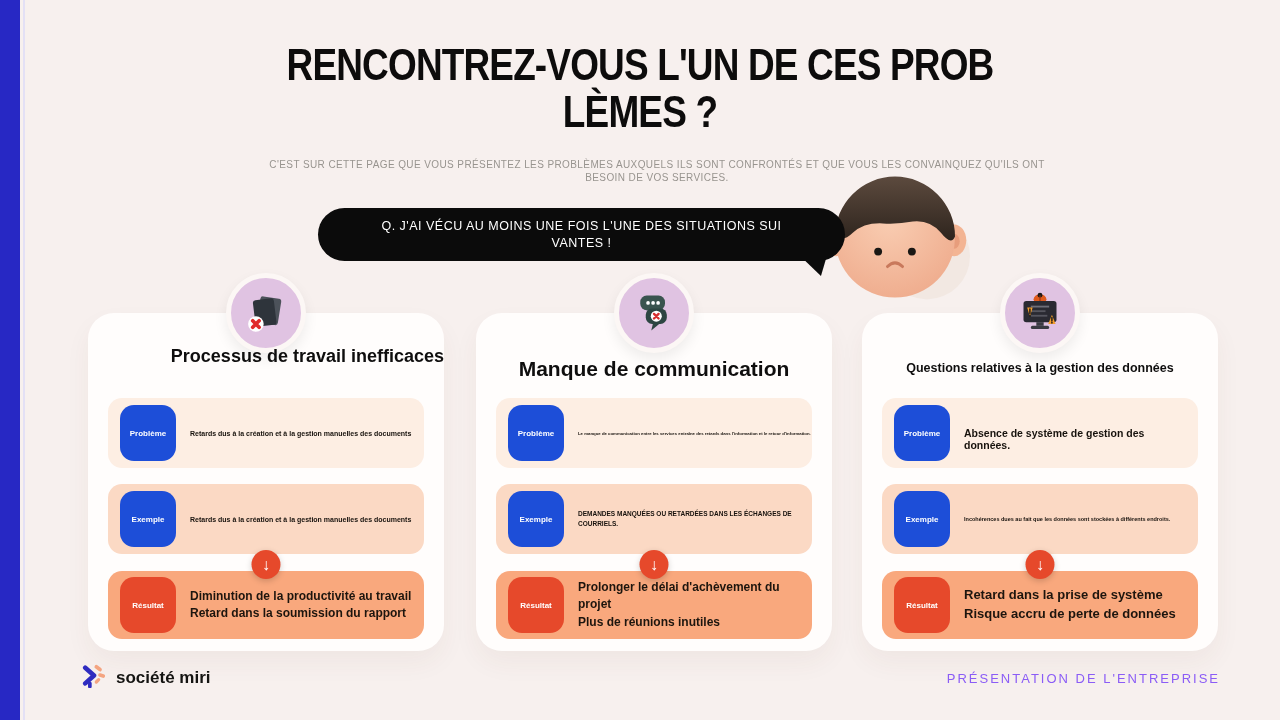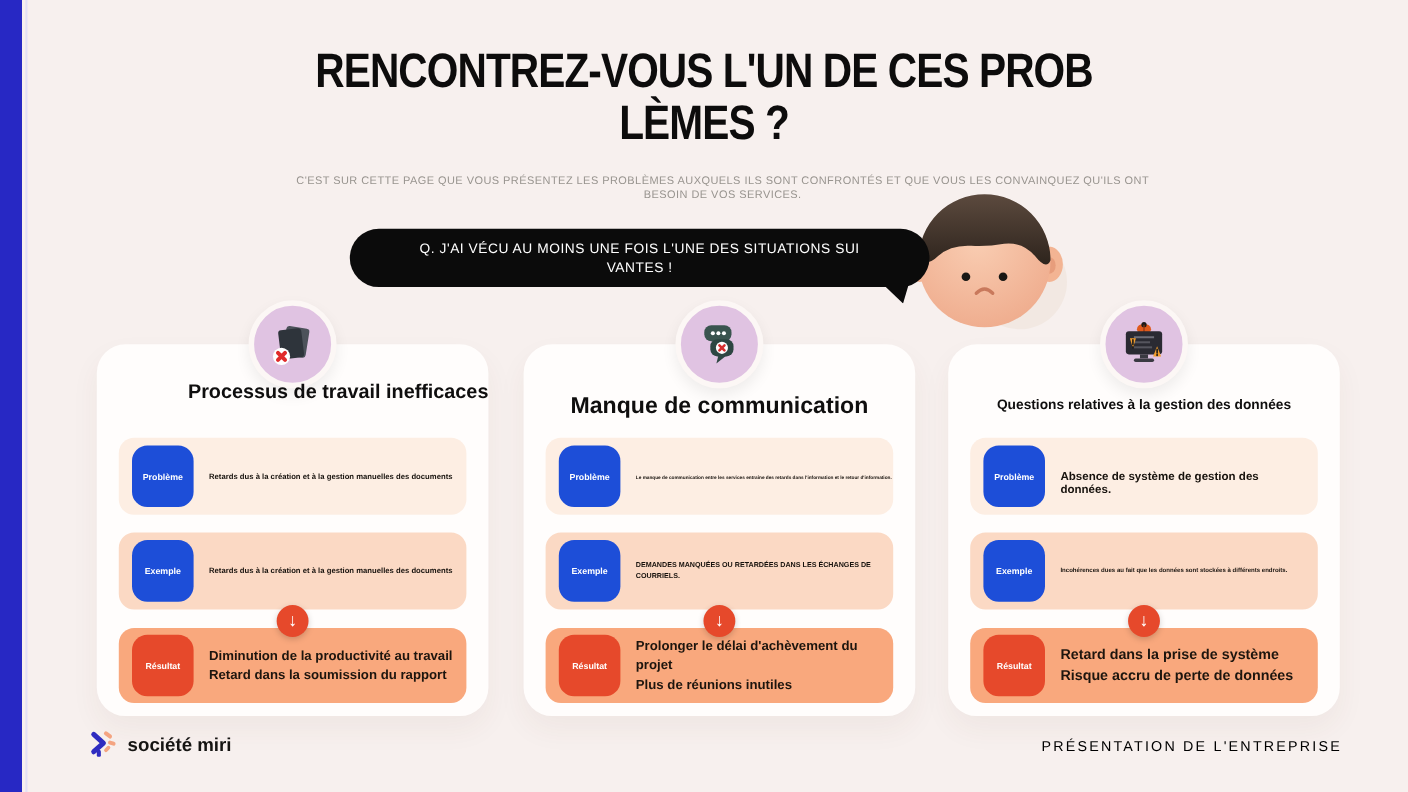--- a/index.html
+++ b/index.html
@@ -57,21 +57,21 @@
   .rt1{font-size:12px;}.rt2{font-size:12px;}.rt3{font-size:13px;}
   .arrow-badge{position:absolute;top:-21px;left:50%;transform:translateX(-50%);
                width:29px;height:29px;border-radius:50%;background:#e6492b;color:#fff;
                display:flex;align-items:center;justify-content:center;font-size:16px;
                font-weight:700;box-shadow:0 2px 6px rgba(0,0,0,.18);z-index:2;}
 
   
   .brand{position:absolute;left:82px;top:664px;display:flex;align-items:flex-end;gap:10px;}
   .brand-name{font-size:17px;font-weight:700;color:#151412;}
   .footer-right{position:absolute;right:60px;top:671px;font-size:13px;letter-spacing:2px;
-                color:#000000;font-weight:400;}
+                color:#8b5cf6;font-weight:400;}
 </style>
 </head>
 <body>
 
 <div class="slide">
   <div class="left-bar"></div>
   <div class="left-stripe"></div>
 
   <h1 class="title-wrap" style="margin:0;">
     <span class="title-line">RENCONTREZ-VOUS L'UN DE CES PROB</span>

